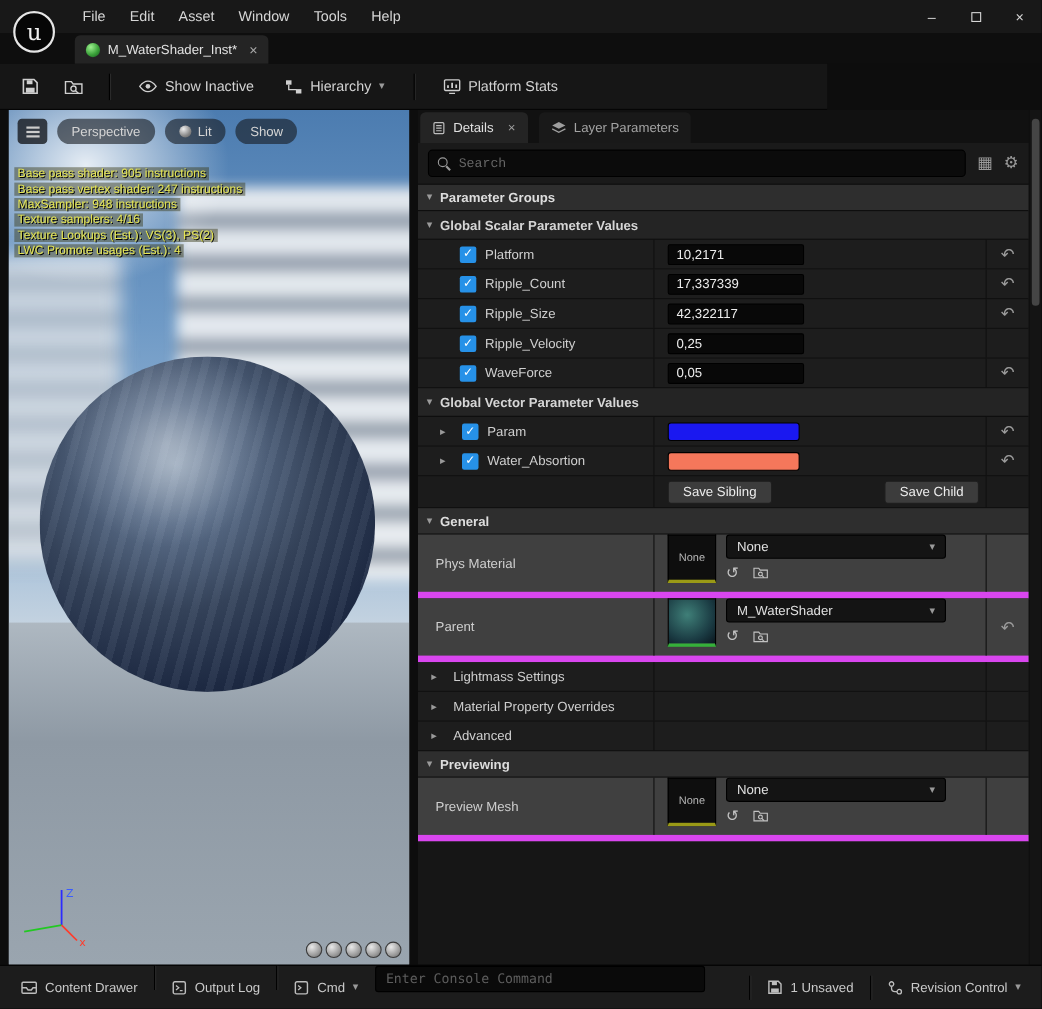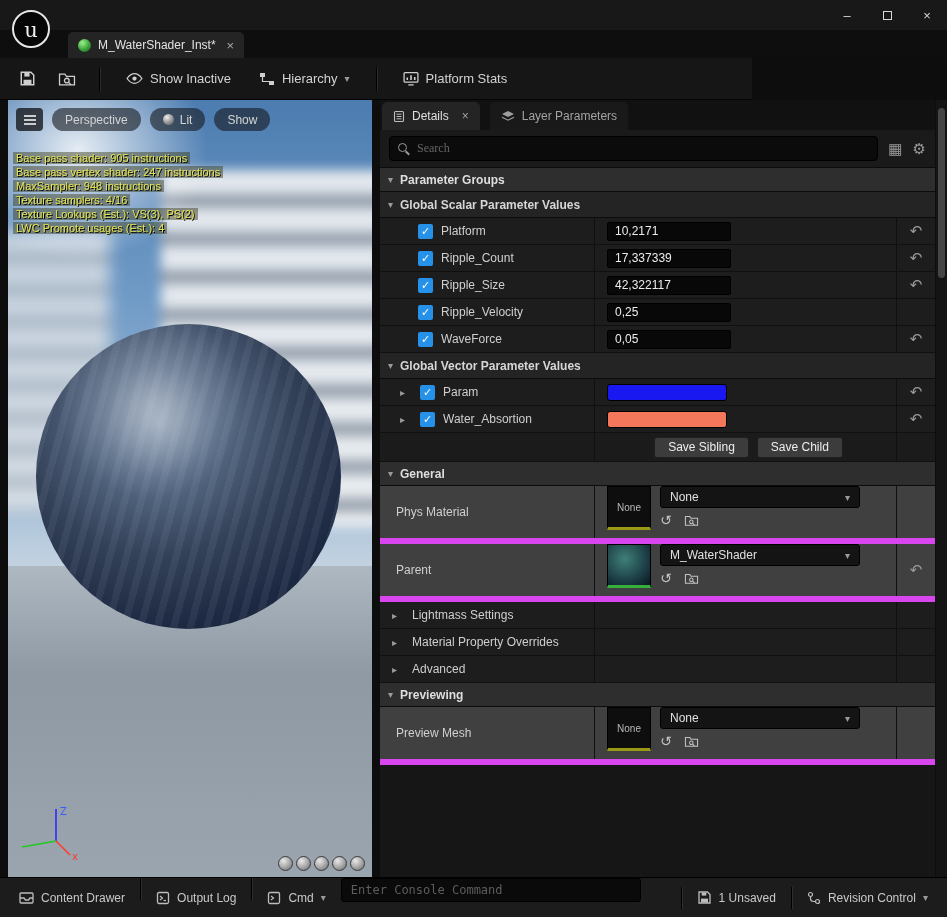--- a/index.html
+++ b/index.html
@@ -51,21 +51,21 @@
   .axis-gizmo{position:absolute;left:10px;bottom:16px}
 
   
   .details{position:absolute;left:380px;top:100px;width:555px;height:777px;background:#161616;display:flex;flex-direction:column}
   .dtabs{height:30px;background:#111;display:flex;align-items:flex-end}
   .dtab{height:28px;display:flex;align-items:center;gap:7px;padding:0 11px;font-size:12px;color:#e0e0e0;background:#242424;border-radius:5px 5px 0 0;margin-left:2px}
   .dtab.inactive{background:#191919;color:#a3a3a3;margin-left:10px}
   .dclose{color:#a0a0a0;font-size:12px;margin-left:6px}
   .search-row{height:38px;display:flex;align-items:center;gap:10px;padding:0 9px;background:#1a1a1a;border-bottom:1px solid #0c0c0c}
   .search-box{flex:1;height:25px;background:#0b0b0b;border:1px solid #000;border-radius:4px;display:flex;align-items:center;gap:7px;padding:0 8px}
-  .search-box input{flex:1;background:transparent;border:none;outline:none;color:#e5e5e5;font-size:12px;font-family:Liberation Serif, serif}
+  .search-box input{flex:1;background:transparent;border:none;outline:none;color:#e5e5e5;font-size:12px;font-family:Liberation Mono, monospace}
   .search-box input::placeholder{color:#666}
   .mag{width:12px;height:12px;position:relative;flex:none}
   .mag::before{content:"";position:absolute;width:7px;height:7px;border:1.6px solid #9a9a9a;border-radius:50%;left:0;top:0}
   .mag::after{content:"";position:absolute;width:5px;height:1.8px;background:#9a9a9a;transform:rotate(45deg);left:7px;top:9px}
   .hdr-icon{color:#9a9a9a;font-size:15px;line-height:1}
 
   .cath{height:24px;background:#2e2e2e;display:flex;align-items:center;gap:7px;padding-left:8px;font-weight:700;font-size:12px;color:#dedede;border-bottom:1px solid #0c0c0c}
   .subh{height:26px;background:#242424;display:flex;align-items:center;gap:7px;padding-left:8px;font-weight:700;font-size:12px;color:#d6d6d6;border-bottom:1px solid #0c0c0c}
   .harrow{color:#9a9a9a;font-size:10px}
 
@@ -74,21 +74,21 @@
   .pname.vec{padding-left:20px}
   .exp{color:#9a9a9a;font-size:10px;width:12px}
   .cb{width:15px;height:15px;background:#2691e8;border-radius:2px;display:flex;align-items:center;justify-content:center;flex:none}
   .tick{color:#fff;font-size:11px;font-weight:700;line-height:1}
   .pval{flex:1;display:flex;align-items:center;padding:0 12px;border-right:1px solid #101010}
   .numfield{width:124px;height:19px;background:#080808;border:1px solid #000;border-radius:2px;color:#ececec;font-size:12px;padding:0 7px;font-family:inherit;outline:none}
   .swatch{width:120px;height:17px;border-radius:3px;border:1px solid #000}
   .preset{width:38px;display:flex;align-items:center;justify-content:center;color:#9c9c9c;font-size:15px}
 
   .save-row{display:flex;height:29px;background:#1b1b1b;border-bottom:1px solid #101010}
-  .save-row .pval{justify-content:center;gap:8px;padding-right:6px}
+  .save-row .pval{justify-content:space-between;gap:8px;padding-right:6px}
   .btn{background:#3c3c3c;border:1px solid #1e1e1e;border-radius:3px;height:21px;padding:0 13px;font-size:12px;color:#ececec;display:flex;align-items:center}
 
   .trow{display:flex;height:58px;background:#404040;border-bottom:6px solid #d946ef}
   .tname{width:215px;display:flex;align-items:center;padding-left:16px;border-right:1px solid #101010;color:#cfcfcf}
   .tval{flex:1;display:flex;align-items:flex-start;padding:0 12px;border-right:1px solid #101010;gap:9px}
   .thumb{width:44px;height:44px;background:#0e0e0e;border:1px solid #000;display:flex;align-items:center;justify-content:center;font-size:10px;color:#b8b8b8;flex:none}
   .thumb.olive{border-bottom:3px solid #9a9a16}
   .thumb.green{border-bottom:3px solid #35b03a}
   .thumb.water{background:radial-gradient(circle at 40% 35%,#3f7f78,#1a3a42 65%,#0a161e)}
   .assetcol{display:flex;flex-direction:column;gap:5px}
@@ -119,20 +119,28 @@
 </head>
 <body>
 
 <header class="titlebar">
   <div class="ue-logo">
     <svg width="42" height="42" viewBox="0 0 42 42">
       <circle cx="21" cy="21" r="18" fill="#060606" stroke="#e6e6e6" stroke-width="2"></circle>
       <text x="21" y="28.5" text-anchor="middle" font-size="21" fill="#f0f0f0" font-family="DejaVu Serif, serif">u</text>
     </svg>
   </div>
+  <nav class="menubar">
+    <span class="menu-item">File</span>
+    <span class="menu-item">Edit</span>
+    <span class="menu-item">Asset</span>
+    <span class="menu-item">Window</span>
+    <span class="menu-item">Tools</span>
+    <span class="menu-item">Help</span>
+  </nav>
   <div class="win-controls">
     <div class="win-btn">–</div>
     <div class="win-btn">
         <span class="maxbox"></span>
       </div>
     <div class="win-btn">×</div>
   </div>
 </header>
 
 <div class="tabrow">

